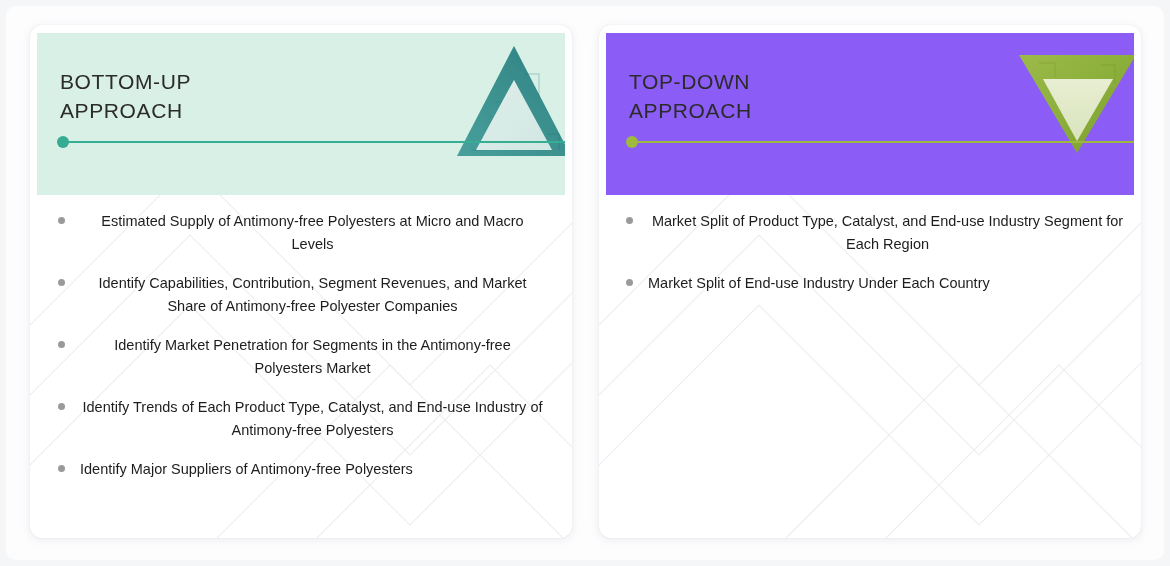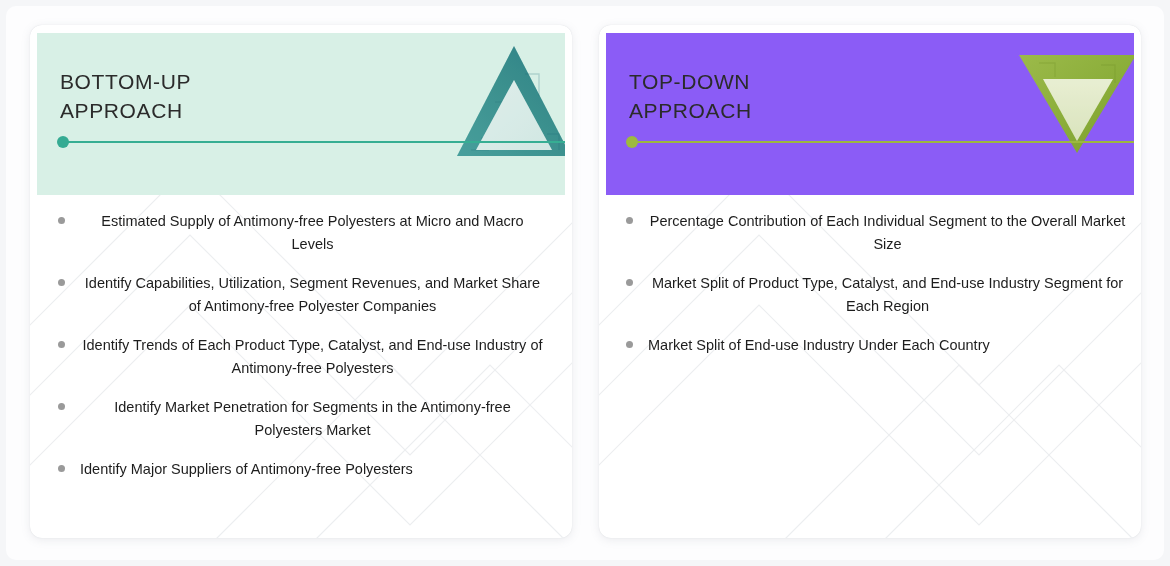--- a/index.html
+++ b/index.html
@@ -202,29 +202,29 @@
     <div class="accent-dot"></div>
   </div>
 
   <div class="bullet-list" id="list-bottom-up">
       <div class="bullet-item">
         <span class="bullet-dot"></span>
         <span class="bullet-text">Estimated Supply of Antimony-free Polyesters at Micro and Macro Levels</span>
       </div>
       <div class="bullet-item">
         <span class="bullet-dot"></span>
-        <span class="bullet-text">Identify Capabilities, Utilization, Segment Revenues, and Market Share of Antimony-free Polyester Companies</span>
+        <span class="bullet-text">Identify Capabilities, Contribution, Segment Revenues, and Market Share of Antimony-free Polyester Companies</span>
+      </div>
+      <div class="bullet-item">
+        <span class="bullet-dot"></span>
+        <span class="bullet-text">Identify Market Penetration for Segments in the Antimony-free Polyesters Market</span>
       </div>
       <div class="bullet-item">
         <span class="bullet-dot"></span>
         <span class="bullet-text">Identify Trends of Each Product Type, Catalyst, and End-use Industry of Antimony-free Polyesters</span>
-      </div>
-      <div class="bullet-item">
-        <span class="bullet-dot"></span>
-        <span class="bullet-text">Identify Market Penetration for Segments in the Antimony-free Polyesters Market</span>
       </div>
       <div class="bullet-item">
         <span class="bullet-dot"></span>
         <span class="bullet-text">Identify Major Suppliers of Antimony-free Polyesters</span>
       </div>
     </div>
 </div>
 
 <div class="card" id="card-top-down">
 
@@ -267,24 +267,20 @@
     <div class="header-title">TOP-DOWN
 APPROACH</div>
 
     <div class="accent-line"></div>
     <div class="accent-dot"></div>
   </div>
 
   <div class="bullet-list" id="list-top-down">
       <div class="bullet-item">
         <span class="bullet-dot"></span>
-        <span class="bullet-text">Percentage Contribution of Each Individual Segment to the Overall Market Size</span>
-      </div>
-      <div class="bullet-item">
-        <span class="bullet-dot"></span>
         <span class="bullet-text">Market Split of Product Type, Catalyst, and End-use Industry Segment for Each Region</span>
       </div>
       <div class="bullet-item">
         <span class="bullet-dot"></span>
         <span class="bullet-text">Market Split of End-use Industry Under Each Country</span>
       </div>
     </div>
 </div>
 
 </body></html>

